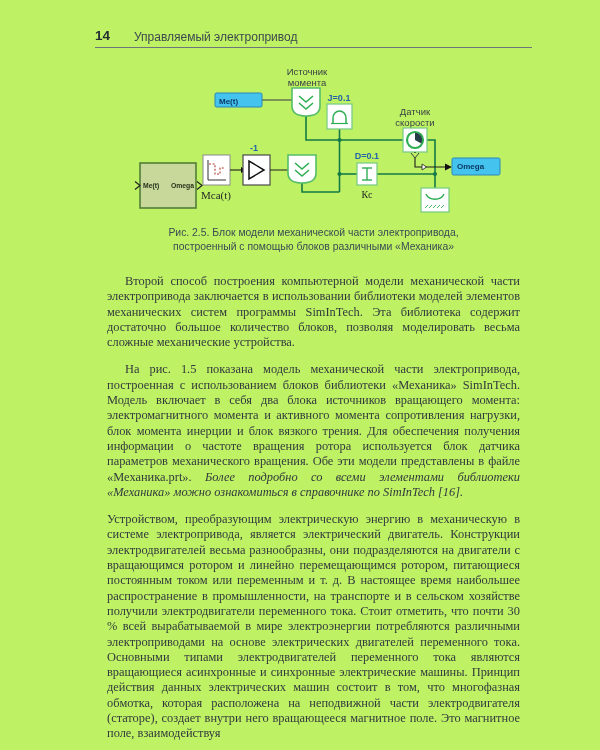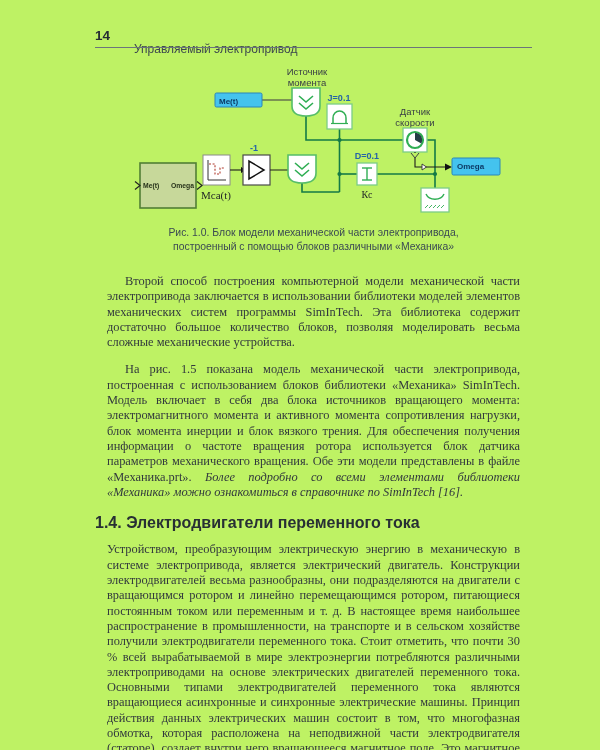--- a/index.html
+++ b/index.html
@@ -1,21 +1,21 @@
 <!DOCTYPE html>
 <html lang="ru"><head>
 <meta charset="utf-8">
 <style>
   html,body{margin:0;padding:0;background:#e9e9e7;}
   .page{position:relative;width:600px;height:750px;background:#bef264;overflow:hidden;
         font-family:"Liberation Serif",serif;color:#32393d;}
   
   .pnum{position:absolute;left:95px;top:28px;font-family:"Liberation Sans",sans-serif;
         font-weight:bold;font-size:13.5px;color:#262e33;}
-  .rtitle{position:absolute;left:134px;top:42px;font-family:"Liberation Sans",sans-serif;
+  .rtitle{position:absolute;left:134px;top:30px;font-family:"Liberation Sans",sans-serif;
         font-size:12px;color:#3d484e;}
   .hrule{position:absolute;left:95px;top:47px;width:437px;height:1px;background:#6b757b;}
   
   .diagram{position:absolute;left:130px;top:62px;width:390px;height:160px;}
   
   .caption{position:absolute;left:95px;top:226px;width:437px;text-align:center;
         font-family:"Liberation Sans",sans-serif;font-size:10.4px;line-height:13.5px;color:#3b4a53;}
   
   .textcol{position:absolute;left:95px;top:262px;width:437px;
         font-size:12.4px;line-height:15.3px;text-align:justify;}
@@ -122,24 +122,23 @@
     </g>
 
     <rect x="10" y="101" width="56" height="45" fill="#c7d89a" stroke="#527f35" stroke-width="1.6"></rect>
     <polyline points="5,119.5 10,123.5 5,127.5" stroke="#222" stroke-width="1.2" fill="none"></polyline>
     <polyline points="67,119.5 72,123.5 67,127.5" stroke="#222" stroke-width="1.2" fill="none"></polyline>
     <text class="port-lbl" x="13" y="126">Me(t)</text>
     <text class="port-lbl" x="41" y="126">Omega</text>
   </svg>
 
   <div class="caption">
-    <div>Рис. 1.0. Блок модели механической части электропривода,</div>
+    <div>Рис. 2.5. Блок модели механической части электропривода,</div>
     <div>построенный с помощью блоков различными «Механика»</div>
   </div>
 
   <div class="textcol">
     <p class="indent">Второй способ построения компьютерной модели механической части электропривода заключается в использовании библиотеки моделей элементов механических систем программы SimInTech. Эта библиотека содержит достаточно большое количество блоков, позволяя моделировать весьма сложные механические устройства.</p>
     <p class="indent"><span>На рис. 1.5 показана модель механической части электропривода, построенная с использованием блоков библиотеки «Механика» SimInTech. Модель включает в себя два блока источников вращающего момента: электромагнитного момента и активного момента сопротивления нагрузки, блок момента инерции и блок вязкого трения. Для обеспечения получения информации о частоте вращения ротора используется блок датчика параметров механического вращения. Обе эти модели представлены в файле «Механика.prt». </span><span class="itl">Более подробно со всеми элементами библиотеки «Механика» можно ознакомиться в справочнике по SimInTech [16].</span></p>
-    <p class="sechead">1.4. Электродвигатели переменного тока</p>
     <p>Устройством, преобразующим электрическую энергию в механическую в системе электропривода, является электрический двигатель. Конструкции электродвигателей весьма разнообразны, они подразделяются на двигатели с вращающимся ротором и линейно перемещающимся ротором, питающиеся постоянным током или переменным и т. д. В настоящее время наибольшее распространение в промышленности, на транспорте и в сельском хозяйстве получили электродвигатели переменного тока. Стоит отметить, что почти 30 % всей вырабатываемой в мире электроэнергии потребляются различными электроприводами на основе электрических двигателей переменного тока. Основными типами электродвигателей переменного тока являются вращающиеся асинхронные и синхронные электрические машины. Принцип действия данных электрических машин состоит в том, что многофазная обмотка, которая расположена на неподвижной части электродвигателя (статоре), создает внутри него вращающееся магнитное поле. Это магнитное поле, взаимодействуя</p>
   </div>
 
 </div>
 
 </body></html>

